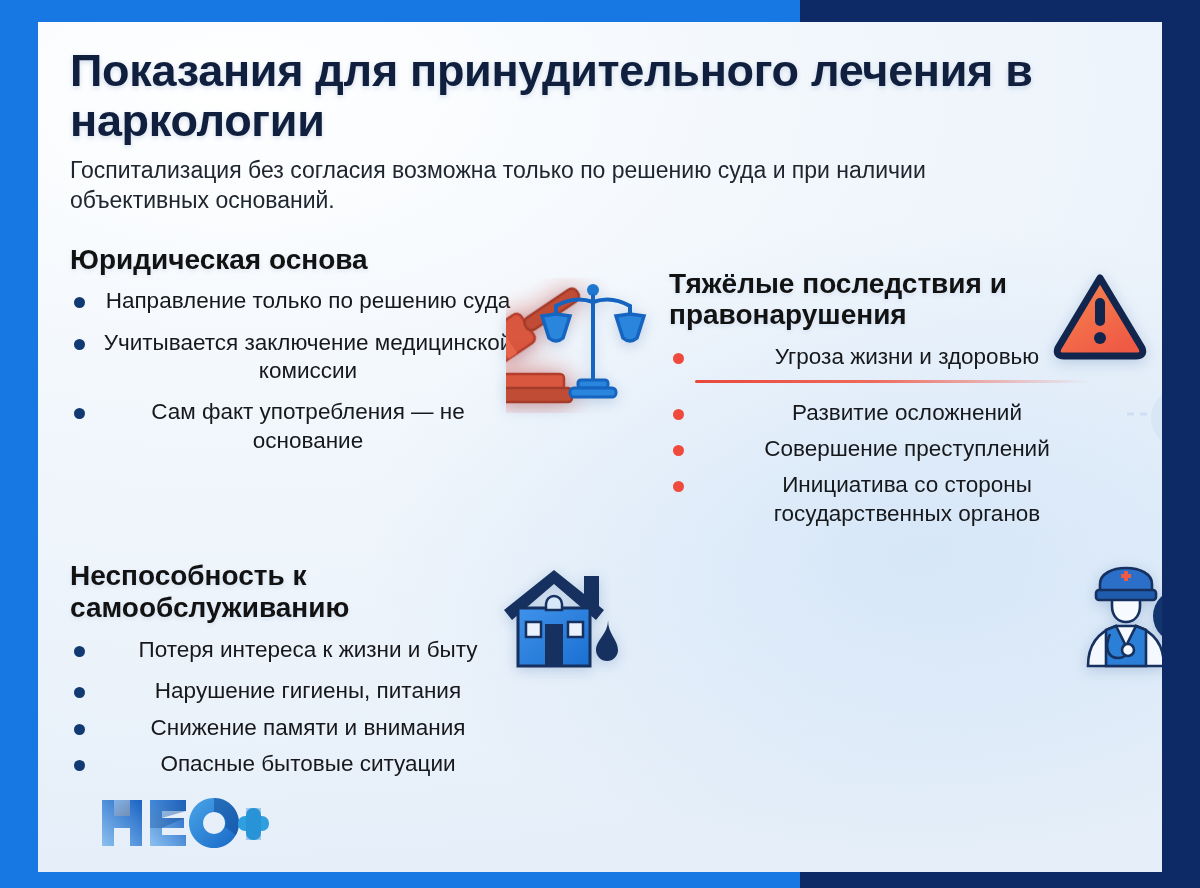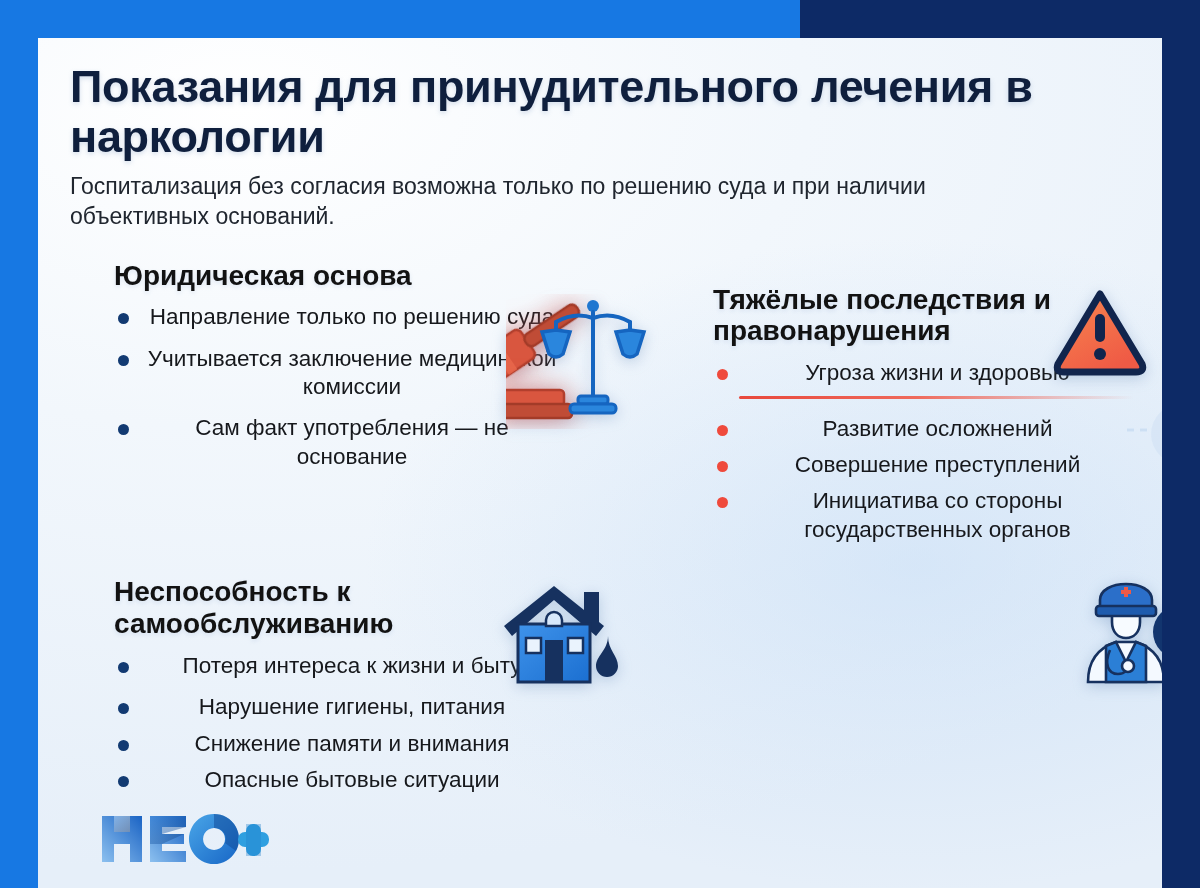--- a/index.html
+++ b/index.html
@@ -22,21 +22,21 @@
   .frame-navy-top{
     position:absolute;top:0;left:855px;width:345px;height:40px;
     background:#0d2a66;
   }
   .frame-navy-wedge{
     position:absolute;top:0;left:838px;width:40px;height:40px;
     background:#0d2a66;
     clip-path:polygon(100% 0,100% 100%,0 100%);
   }
   .canvas{
-    position:absolute;left:38px;top:38px;
+    position:absolute;left:38px;top:22px;
     width:1124px;height:850px;
     background:
       radial-gradient(120% 90% at 18% 8%, #ffffff 0%, #f2f7fc 42%, #e6eff9 100%);
     overflow:hidden;
   }
   .canvas:after{
     content:"";position:absolute;inset:0;
     background:radial-gradient(70% 55% at 78% 62%, rgba(189,216,245,.45) 0%, rgba(189,216,245,0) 70%);
     pointer-events:none;
   }
@@ -49,21 +49,21 @@
     text-shadow:0 2px 5px rgba(120,150,190,.30);
   }
   .subtitle{
     margin:8px 0 0 0;font-size:23px;line-height:1.32;
     color:#20262f;font-weight:400;max-width:930px;
   }
 
   .grid{
     position:relative;margin-top:28px;
     display:grid;grid-template-columns:587px 1fr;
-    column-gap:0;row-gap:0;margin-left:44px;
+    column-gap:0;row-gap:0;
   }
   .cell{position:relative;}
   .cell.rcol{padding-left:12px;}
   .cell.row2{padding-top:24px;}
 
   .sec-title{
     font-size:28px;font-weight:700;color:#121212;
     line-height:1.14;margin:0 0 12px 0;max-width:420px;
     text-shadow:0 2px 4px rgba(130,160,200,.22);
   }

